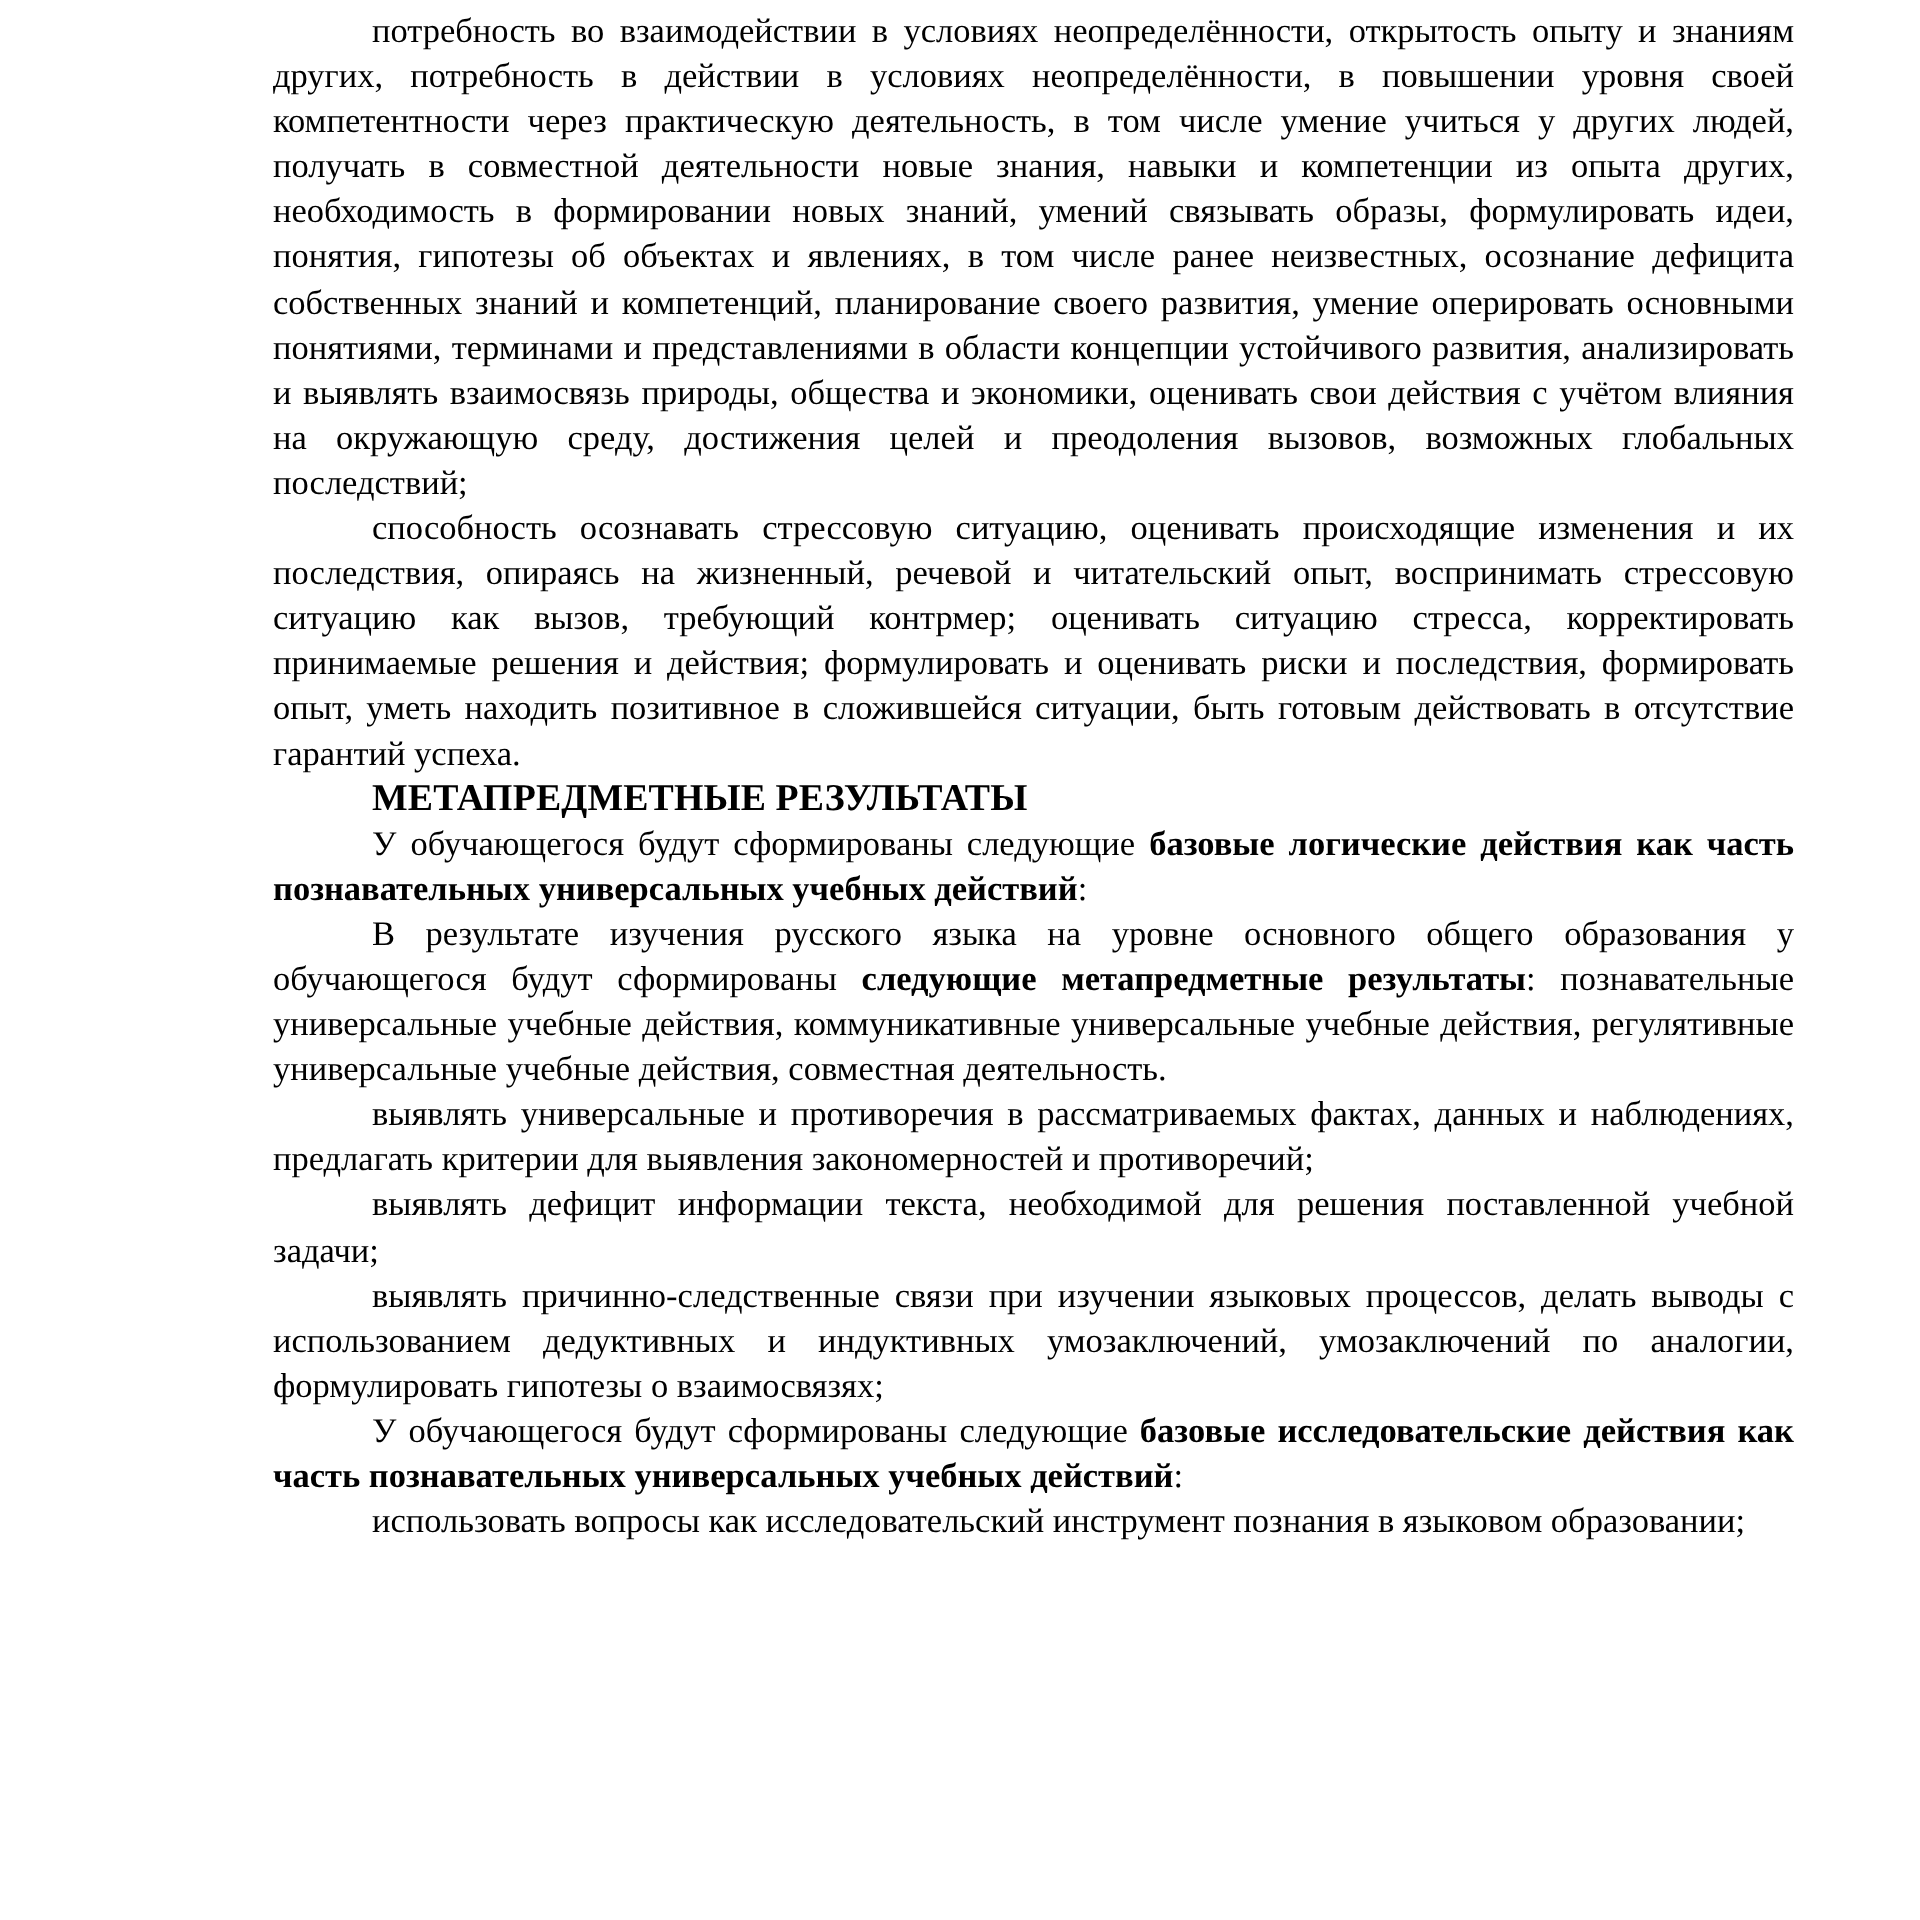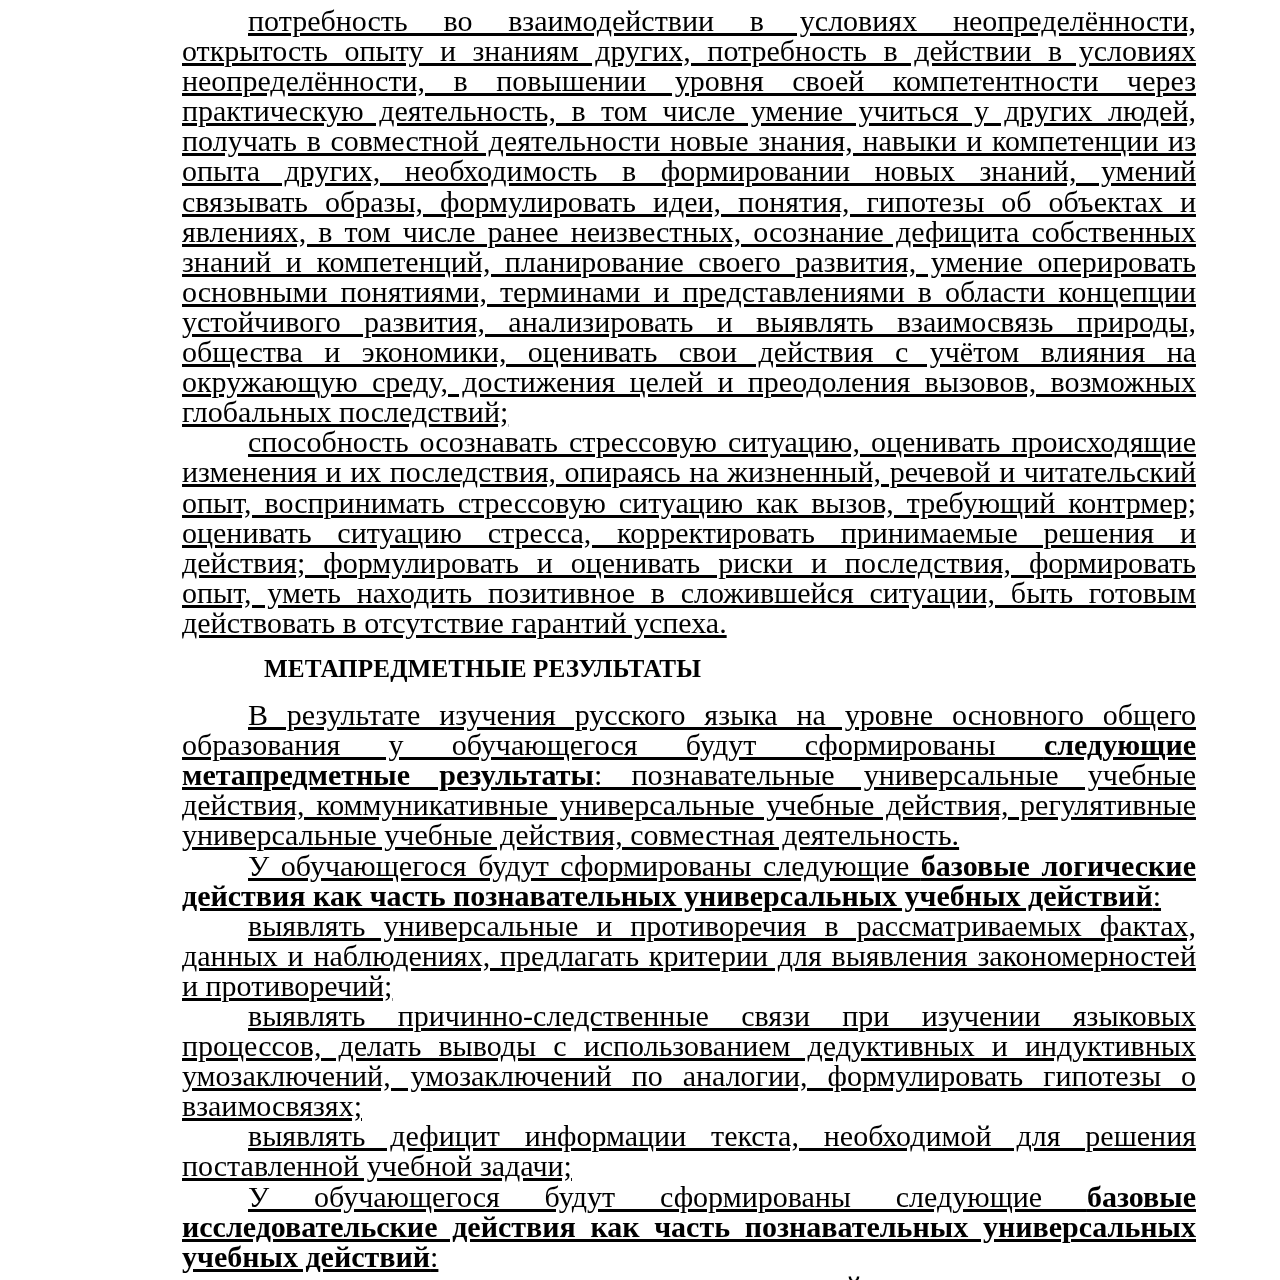--- a/index.html
+++ b/index.html
@@ -23,34 +23,33 @@
     padding: 0px 84px 0px 182px;
   }
   #doc-body {
     width: 1014px;
     margin: 0;
     padding: 0;
   }
   p.para {
     margin: 0;
     padding: 0;
-    font-size: 30px;
+    font-size: 23px;
     line-height: 30.1px;
     text-align: justify;
     text-justify: inter-word;
     text-indent: 66px;
     hyphens: none;
     word-spacing: 0px;
-    text-decoration: underline;
   }
   p.para.first {
     padding-top: 6px;
   }
   p.heading {
-    margin: 16px;
+    margin: 0;
     padding: 0;
     font-size: 25.2px;
     line-height: 30.1px;
     text-align: left;
     text-indent: 66px;
     font-weight: bold;
     letter-spacing: 0.1px;
   }
   .b {
     font-weight: bold;
@@ -66,34 +65,34 @@
 <div id="page">
   <div id="doc-body">
 
     <p class="para first">потребность во взаимодействии в условиях неопределённости, открытость опыту и знаниям других, потребность в действии в условиях неопределённости, в повышении уровня своей компетентности через практическую деятельность, в том числе умение учиться у других людей, получать в совместной деятельности новые знания, навыки и компетенции из опыта других, необходимость в формировании новых знаний, умений связывать образы, формулировать идеи, понятия, гипотезы об объектах и явлениях, в том числе ранее неизвестных, осознание дефицита собственных знаний и компетенций, планирование своего развития, умение оперировать основными понятиями, терминами и представлениями в области концепции устойчивого развития, анализировать и выявлять взаимосвязь природы, общества и экономики, оценивать свои действия с учётом влияния на окружающую среду, достижения целей и преодоления вызовов, возможных глобальных последствий;</p>
 
     <p class="para">способность осознавать стрессовую ситуацию, оценивать происходящие изменения и их последствия, опираясь на жизненный, речевой и читательский опыт, воспринимать стрессовую ситуацию как вызов, требующий контрмер; оценивать ситуацию стресса, корректировать принимаемые решения и действия; формулировать и оценивать риски и последствия, формировать опыт, уметь находить позитивное в сложившейся ситуации, быть готовым действовать в отсутствие гарантий успеха.</p>
 
     <p class="heading">МЕТАПРЕДМЕТНЫЕ РЕЗУЛЬТАТЫ</p>
 
     <p class="para">
-      <span>В результате изучения русского языка на уровне основного общего образования у обучающегося будут сформированы </span><span class="b">следующие метапредметные результаты</span><span>: познавательные универсальные учебные действия, коммуникативные универсальные учебные действия, регулятивные универсальные учебные действия, совместная деятельность.</span>
+      <span>У обучающегося будут сформированы следующие </span><span class="b">базовые логические действия как часть познавательных универсальных учебных действий</span><span>:</span>
     </p>
 
     <p class="para">
-      <span>У обучающегося будут сформированы следующие </span><span class="b">базовые логические действия как часть познавательных универсальных учебных действий</span><span>:</span>
+      <span>В результате изучения русского языка на уровне основного общего образования у обучающегося будут сформированы </span><span class="b">следующие метапредметные результаты</span><span>: познавательные универсальные учебные действия, коммуникативные универсальные учебные действия, регулятивные универсальные учебные действия, совместная деятельность.</span>
     </p>
 
 
 
     <p class="para">выявлять универсальные и противоречия в рассматриваемых фактах, данных и наблюдениях, предлагать критерии для выявления закономерностей и противоречий;</p>
 
+    <p class="para">выявлять дефицит информации текста, необходимой для решения поставленной учебной задачи;</p>
+
     <p class="para">выявлять причинно-следственные связи при изучении языковых процессов, делать выводы с использованием дедуктивных и индуктивных умозаключений, умозаключений по аналогии, формулировать гипотезы о взаимосвязях;</p>
-
-    <p class="para">выявлять дефицит информации текста, необходимой для решения поставленной учебной задачи;</p>
 
 
     <p class="para">
       <span>У обучающегося будут сформированы следующие </span><span class="b">базовые исследовательские действия как часть познавательных универсальных учебных действий</span><span>:</span>
     </p>
 
     <p class="para clipped">использовать вопросы как исследовательский инструмент познания в языковом образовании;</p>
 
   </div>
 </div>

